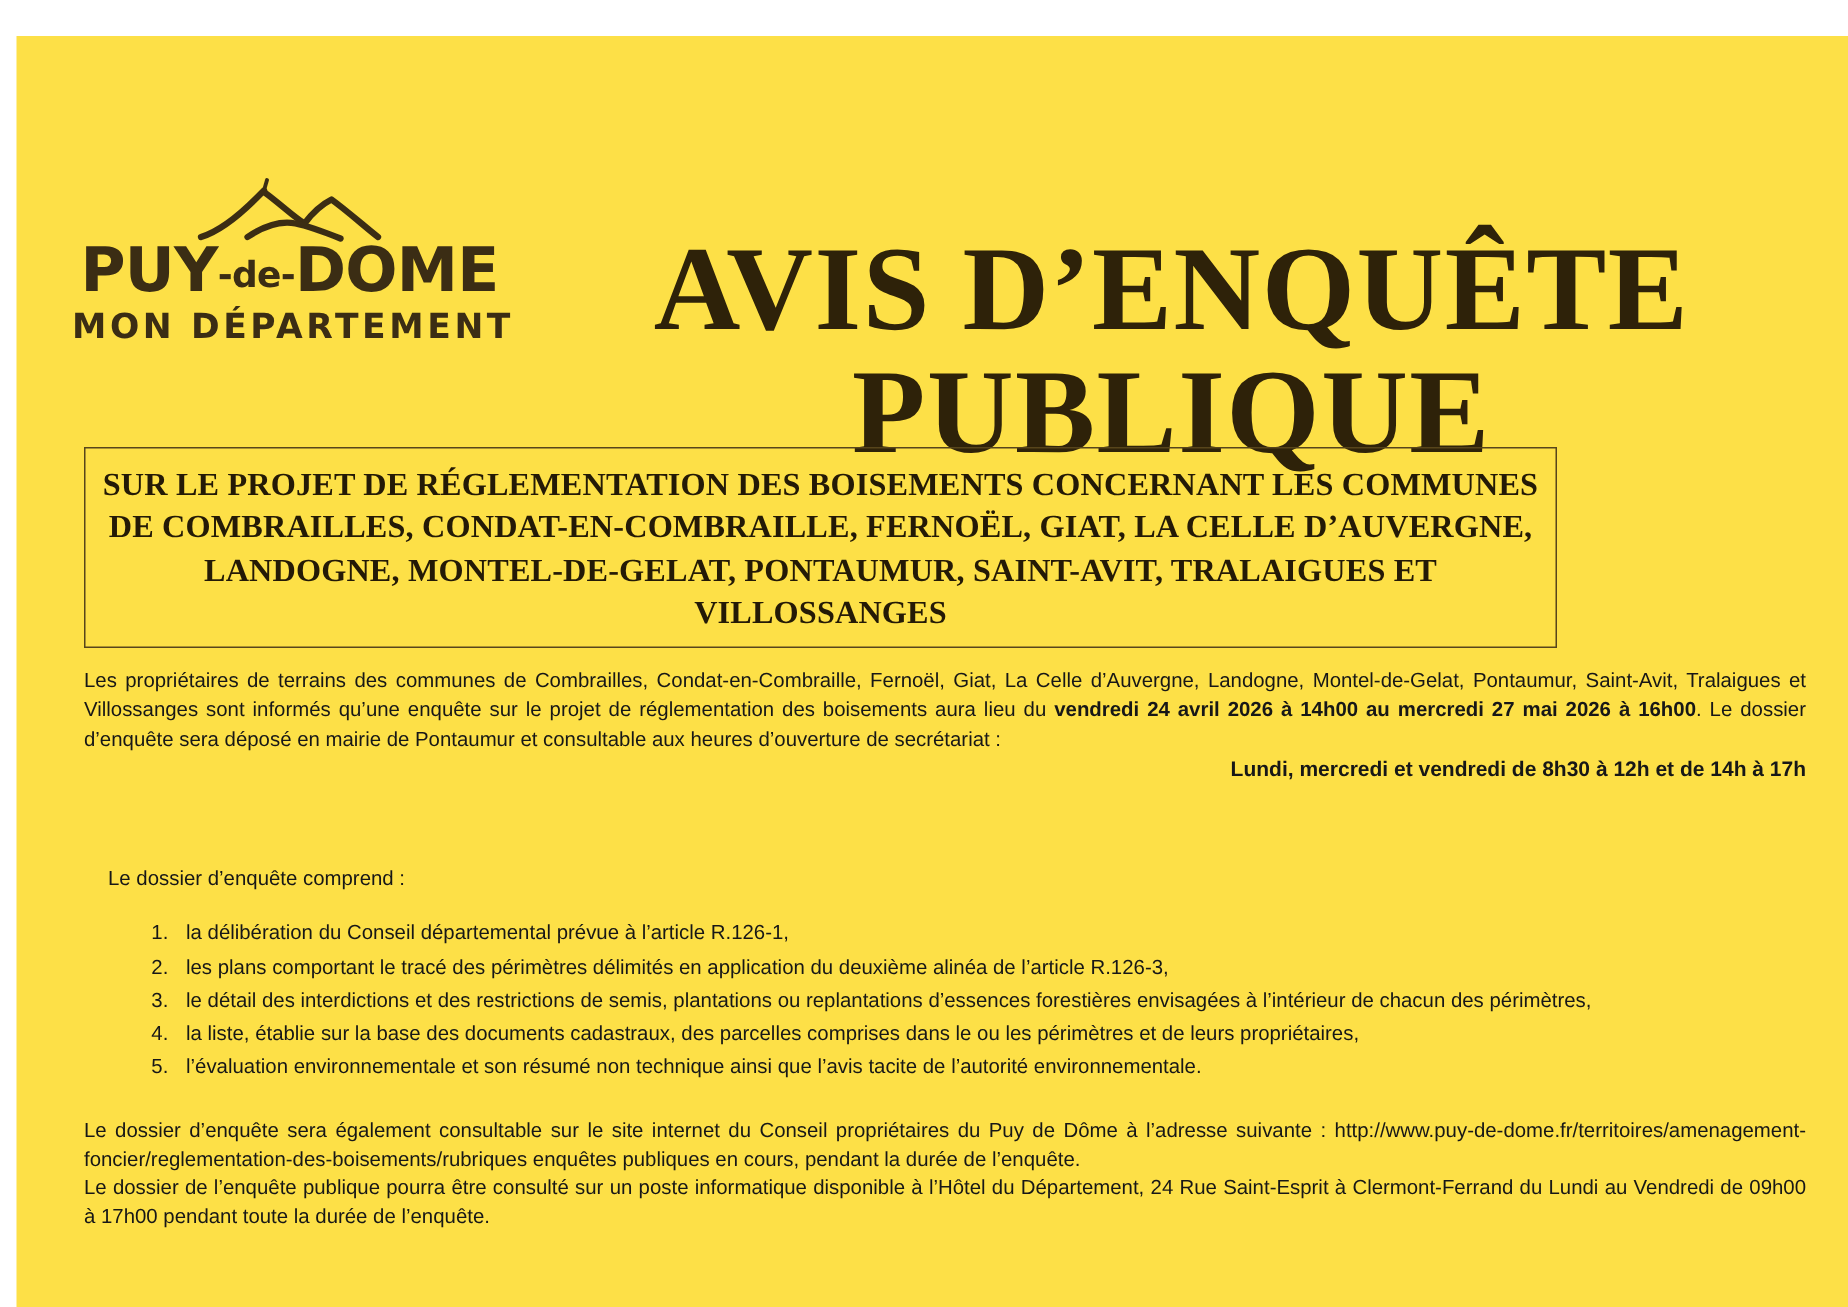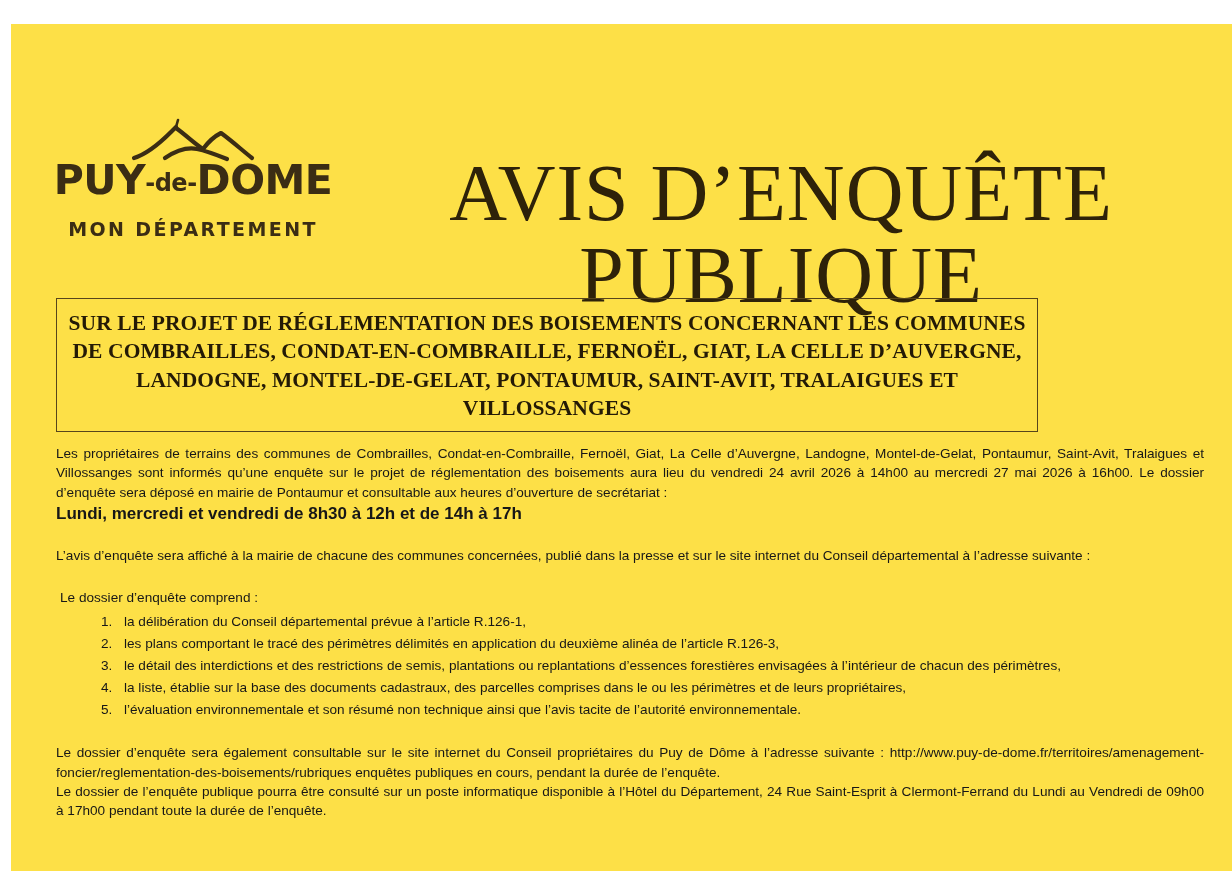--- a/index.html
+++ b/index.html
@@ -54,35 +54,35 @@
     white-space: nowrap;
     color: #3b2d14;
   }
   .logo-main .small {
     font-size: 24px;
     vertical-align: 3px;
   }
   .logo-sub {
     font-family: "DejaVu Sans", sans-serif;
     font-weight: bold;
-    font-size: 19px;
+    font-size: 23px;
     letter-spacing: 2.4px;
-    margin-top: 17px;
+    margin-top: 4px;
     color: #3b2d14;
     white-space: nowrap;
   }
 
   .main-title {
     position: absolute;
     left: 330px;
     top: 74px;
     width: 880px;
     text-align: center;
     font-family: "Liberation Serif", serif;
-    font-weight: normal;
+    font-weight: bold;
     font-size: 80px;
     line-height: 1.03;
     color: #2e2209;
     letter-spacing: 1px;
   }
   .main-title .l2 { display: block; text-align: center; }
 
   
   .subtitle-box {
     position: absolute;
@@ -113,42 +113,42 @@
     color: #171717;
     font-size: 13.6px;
     line-height: 1.42;
   }
 
   p.para {
     margin: 0;
     text-align: justify;
   }
   p.para.nojust { text-align: left; }
-  .b { font-weight: normal; }
+  .b { font-weight: bold; }
 
   .center-line {
-    text-align: left;
-    font-weight: bold;
-    font-size: 17px;
+    text-align: right;
+    font-weight: bold;
+    font-size: 14px;
     line-height: 1.45;
   }
   .gap-md { height: 19px; }
   .gap-lg { height: 22px; }
 
   ol.enumlist {
     margin: 2px 0 0 0;
     padding-left: 60px;
     list-style-position: outside;
   }
   ol.enumlist li {
     line-height: 1.62;
     padding-left: 8px;
   }
 
-  .lead-in { margin: 4px; }
+  .lead-in { margin: 16px; }
 </style>
 </head>
 <body>
 
 <div id="poster">
 
   <div class="header">
 
     <div class="logo-block">
       <svg class="logo-mark" viewBox="0 0 128 48">
@@ -178,21 +178,20 @@
   </div>
 
   <div class="body-wrap">
 
     <p class="para"><span>Les propriétaires de terrains des communes de Combrailles, Condat-en-Combraille, Fernoël, Giat, La Celle d’Auvergne, Landogne, Montel-de-Gelat, Pontaumur, Saint-Avit, Tralaigues et Villossanges sont informés qu’une enquête sur le projet de réglementation des boisements aura lieu du </span><span class="b">vendredi 24 avril 2026 à 14h00 au mercredi 27 mai 2026 à 16h00</span><span>. Le dossier d’enquête sera déposé en mairie de Pontaumur et consultable aux heures d’ouverture de secrétariat :</span></p>
 
     <div class="center-line">Lundi, mercredi et vendredi de 8h30 à 12h et de 14h à 17h</div>
 
     <div class="gap-md"></div>
 
-    <p class="para nojust">L’avis d’enquête sera affiché à la mairie de chacune des communes concernées, publié dans la presse et sur le site internet du Conseil départemental à l’adresse suivante :</p>
 
     <div class="gap-md"></div>
 
     <p class="lead-in">Le dossier d’enquête comprend :</p>
     <ol class="enumlist">
       <li>la délibération du Conseil départemental prévue à l’article R.126-1,</li>
       <li>les plans comportant le tracé des périmètres délimités en application du deuxième alinéa de l’article R.126-3,</li>
       <li>le détail des interdictions et des restrictions de semis, plantations ou replantations d’essences forestières envisagées à l’intérieur de chacun des périmètres,</li>
       <li>la liste, établie sur la base des documents cadastraux, des parcelles comprises dans le ou les périmètres et de leurs propriétaires,</li>
       <li>l’évaluation environnementale et son résumé non technique ainsi que l’avis tacite de l’autorité environnementale.</li>

